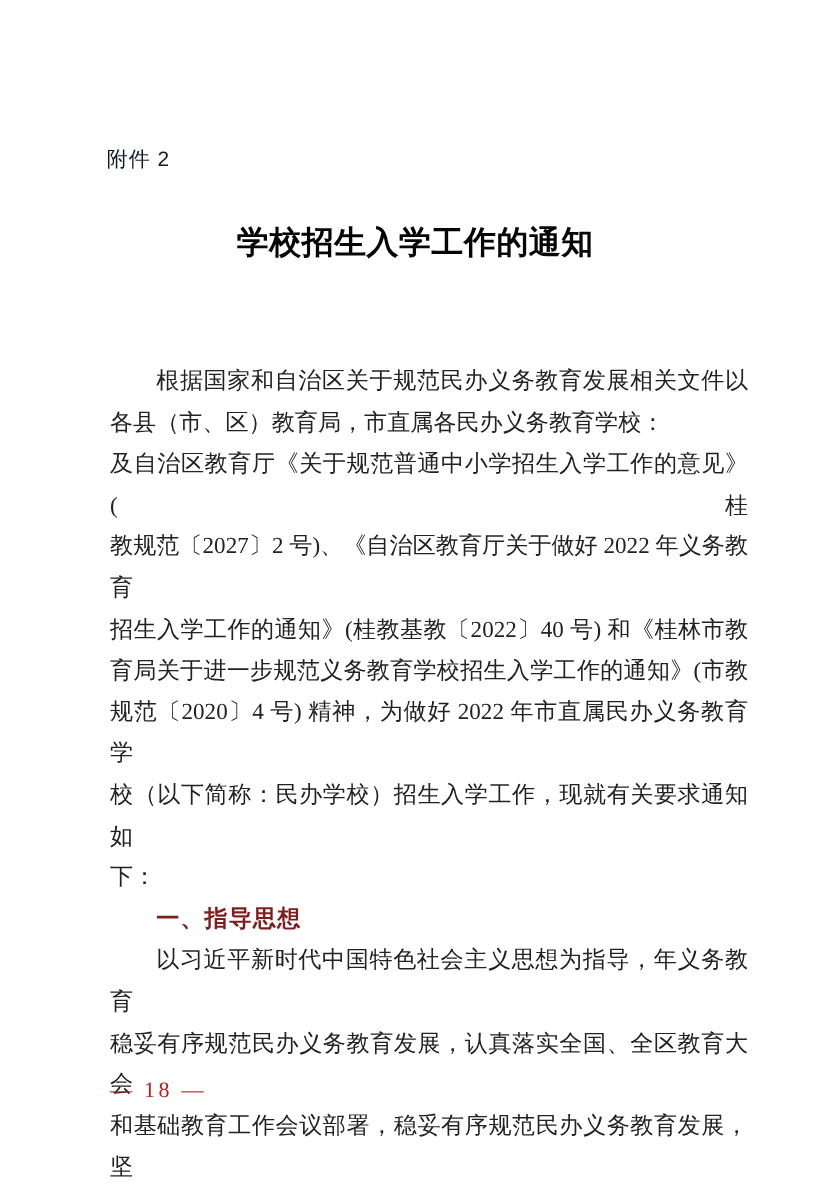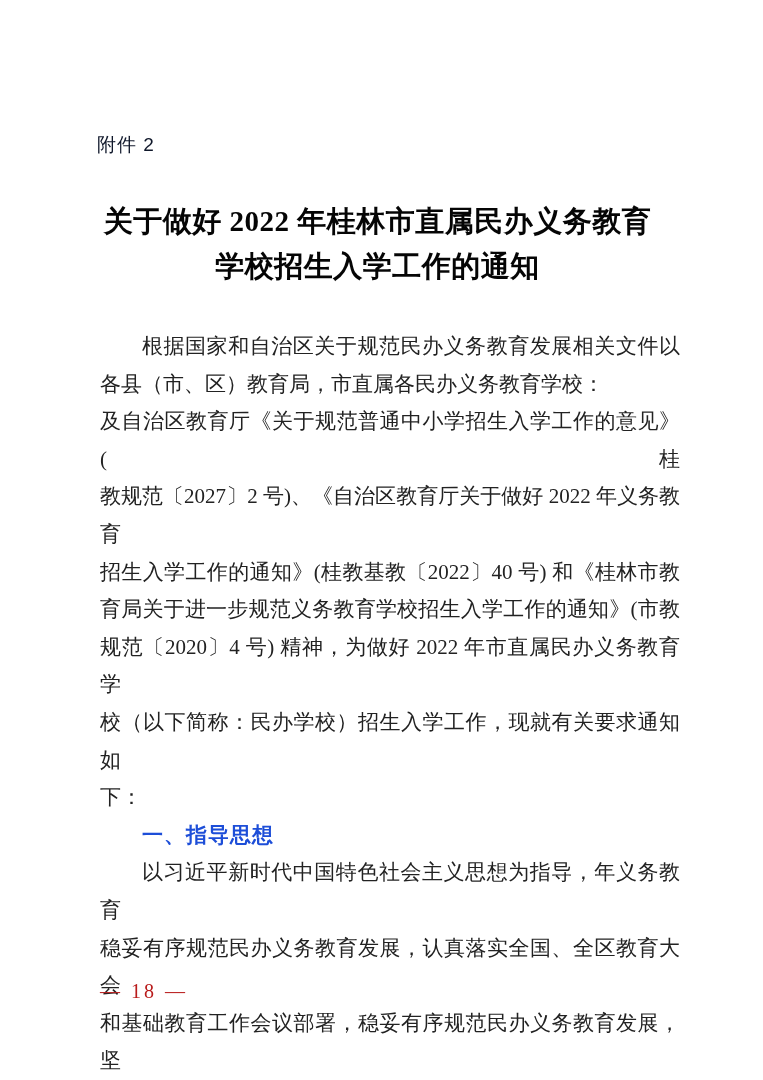--- a/index.html
+++ b/index.html
@@ -52,44 +52,43 @@
     white-space: nowrap;
   }
   .line.fill {
     white-space: normal;
     text-align-last: justify;
   }
   .line.first {
     text-indent: 2em;
   }
   .section-heading {
-    font-family: Liberation Serif, serif;
+    font-family: Liberation Sans, sans-serif;
     font-weight: bold;
-    color: #1d4ed8;
+    color: #7f1d1d;
     text-indent: 2em;
     letter-spacing: 1px;
   }
   .footer {
     position: absolute;
     left: 100px;
     top: 980px;
     font-size: 20px;
     letter-spacing: 3px;
     color: #b91c1c;
   }
 </style>
 </head>
 <body>
 
 <div class="page">
 
   <div class="attachment">附件 2</div>
 
   <div class="doc-title">
-    <div>关于做好 2022 年桂林市直属民办义务教育</div>
     <div>学校招生入学工作的通知</div>
   </div>
 
   <div class="body-block">
 
     <div class="line first fill">根据国家和自治区关于规范民办义务教育发展相关文件以</div>
 
     <div class="line">各县（市、区）教育局，市直属各民办义务教育学校：</div>
     <div class="line fill">及自治区教育厅《关于规范普通中小学招生入学工作的意见》(桂</div>
     <div class="line fill">教规范〔2027〕2 号)、《自治区教育厅关于做好 2022 年义务教育</div>

